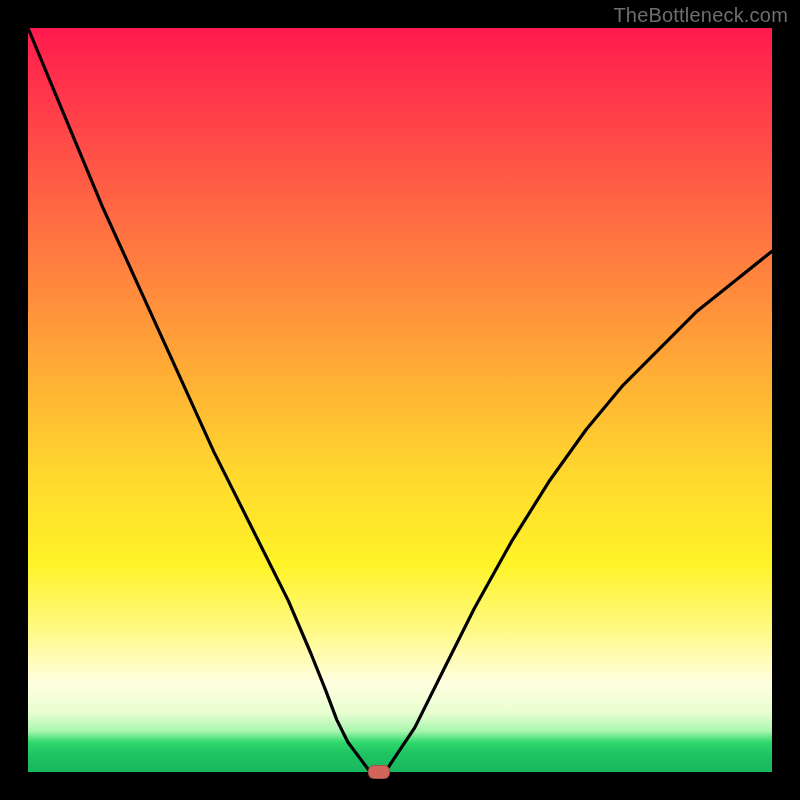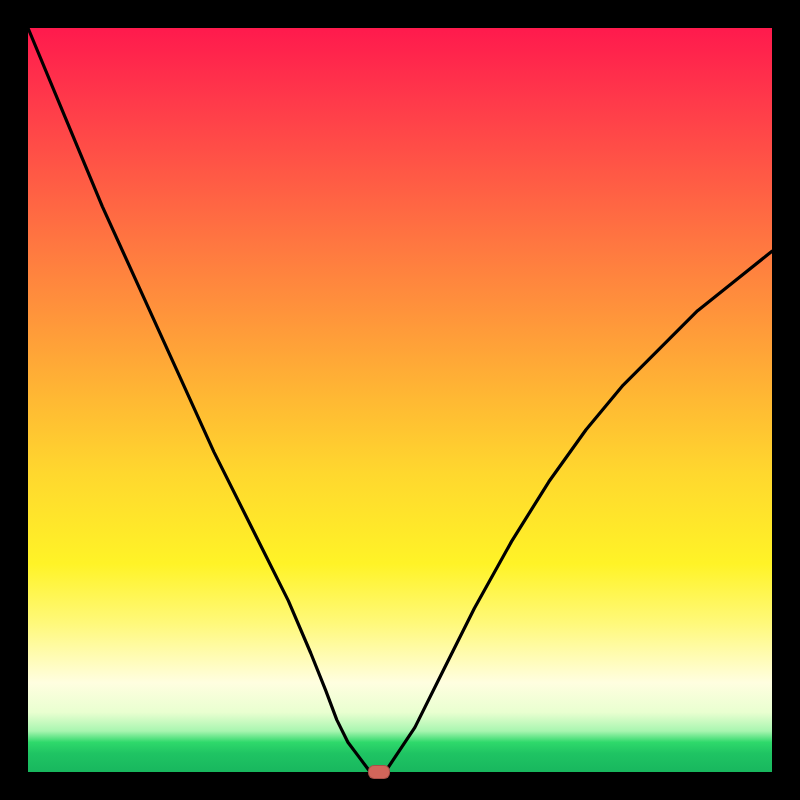--- a/index.html
+++ b/index.html
@@ -74,13 +74,14 @@
 </head>
 <body>
 
 <div class="frame">
   <div class="plot">
     <svg class="curve" viewBox="0 0 744 744" preserveAspectRatio="none">
       <path id="curve-path" fill="none" stroke="#000" stroke-width="3.2" stroke-linejoin="round" stroke-linecap="round" d="M0.0 0.0 L37.2 89.3 L74.4 178.6 L111.6 260.4 L148.8 342.2 L186.0 424.1 L223.2 498.5 L260.4 572.9 L282.7 625.0 L297.6 662.2 L308.8 691.9 L319.9 714.2 L331.1 729.1 L342.2 744.0 L357.1 744.0 L386.9 699.4 L416.6 639.8 L446.4 580.3 L483.6 513.4 L520.8 453.8 L558.0 401.8 L595.2 357.1 L632.4 319.9 L669.6 282.7 L706.8 253.0 L744.0 223.2"></path>
     </svg>
     <div id="marker" class="marker" style="left: 339.68px; top: 737px;"></div>
   </div>
+  <div class="watermark">TheBottleneck.com</div>
 </div>
 
 </body></html>

